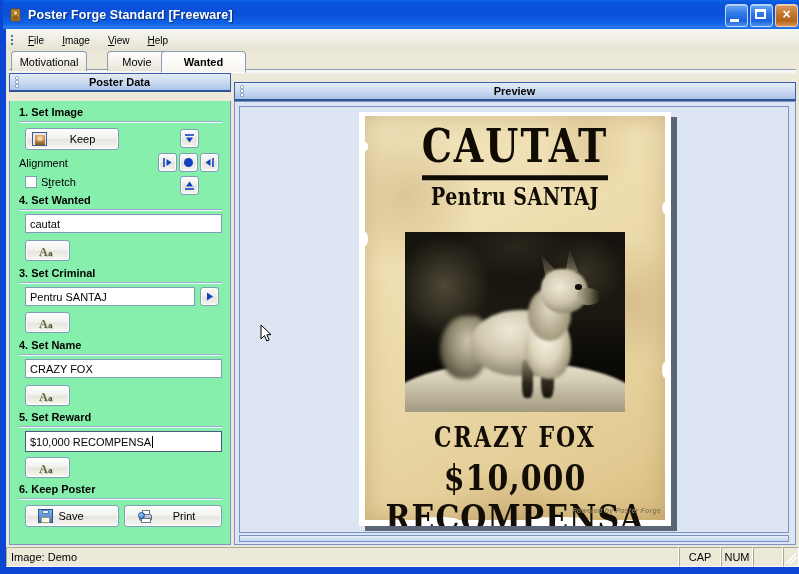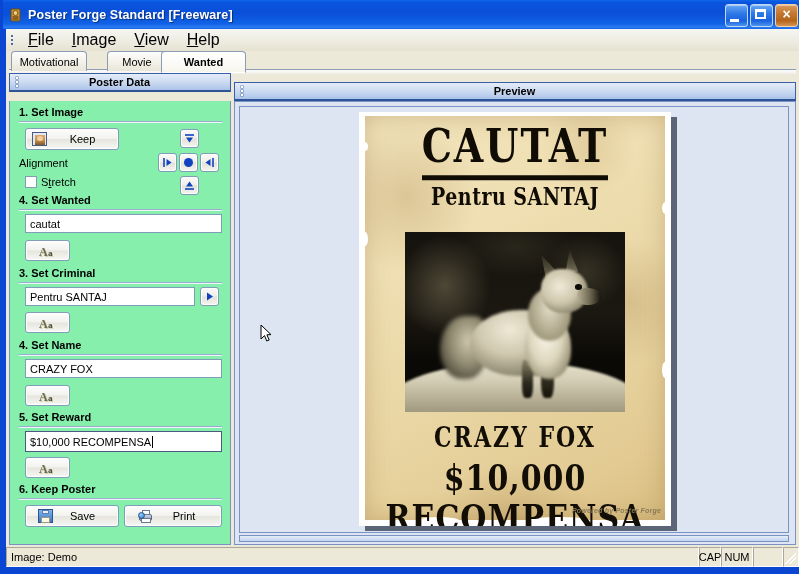--- a/index.html
+++ b/index.html
@@ -54,21 +54,21 @@
   }
 
   
   .menubar{
     position:absolute;left:0;top:0;width:793px;height:22px;
     background:linear-gradient(to bottom,#f6f6f2 0%,#eeece1 55%,#e5e2d2 100%);
     display:flex;align-items:center;
   }
   .grip{width:8px;height:16px;margin-left:2px;margin-right:3px;display:flex;flex-direction:column;justify-content:center;align-items:center;gap:2px;}
   .grip i{width:2px;height:2px;background:#4a6fa8;display:block;}
-  .menu-item{padding:2px 9px;color:#000;font-size:16px;cursor:default;}
+  .menu-item{padding:2px 9px;color:#000;font-size:10px;cursor:default;}
   .menu-item u{text-decoration:underline;}
 
   
   .tabstrip{
     position:absolute;left:0;top:22px;width:793px;height:22px;
   }
   .tabs-bg{position:absolute;left:3px;top:18px;width:787px;height:4px;background:linear-gradient(to bottom,#fbfbfa,#f1efe6);border-top:1px solid #8d9bb5;}
   .tab{
     position:absolute;top:0;height:20px;box-sizing:border-box;
     background:linear-gradient(to bottom,#fdfdfc 0%,#f3f1e8 55%,#e8e5d8 100%);
@@ -494,21 +494,21 @@
         </div>
 
         <div class="sect-label" style="top:382px;">6. Keep Poster</div>
         <div class="sect-rule" style="top:397px;"></div>
         <div class="btn" style="left:15px;top:404px;width:94px;height:22px;">
           <span class="ico-save">
               <span class="body"></span>
               <span class="sh"></span>
               <span class="lbl"></span>
             </span>
-          <span style="width:48px;text-align:center;">Save</span>
+          <span style="width:48px;">Save</span>
         </div>
         <div class="btn" style="left:114px;top:404px;width:98px;height:22px;">
           <span class="ico-print">
               <span class="p1"></span>
               <span class="p2"></span>
               <span class="p3"></span>
               <span class="ink"></span>
             </span>
           <span style="width:48px;text-align:center;">Print</span>
         </div>
@@ -575,21 +575,21 @@
             <div class="pt-credit" style="bottom:12px;">Powered by Poster Forge</div>
           </div>
         </div>
       </div>
 
       <div class="hscroll" style="left:4px;top:433px;width:550px;height:7px;"></div>
     </div>
 
     <div class="statusbar">
       <div class="sb-cell" style="flex:1;">Image: Demo</div>
-      <div class="sb-cell" style="width:22px;justify-content:center;">CAP</div>
+      <div class="sb-cell" style="width:42px;justify-content:center;">CAP</div>
       <div class="sb-cell" style="width:32px;justify-content:center;">NUM</div>
       <div class="sb-cell" style="width:30px;"></div>
       <div class="sb-cell sb-grip"></div>
     </div>
 
   </div>
 </div>
 
 <svg class="cursor" style="left:260px;top:324px;" viewBox="0 0 12 19">
   <path d="M1 1 L1 15 L4.5 11.6 L6.8 17 L9.2 16 L6.9 10.8 L11 10.6 Z" fill="#fff" stroke="#000" stroke-width="1"></path>

